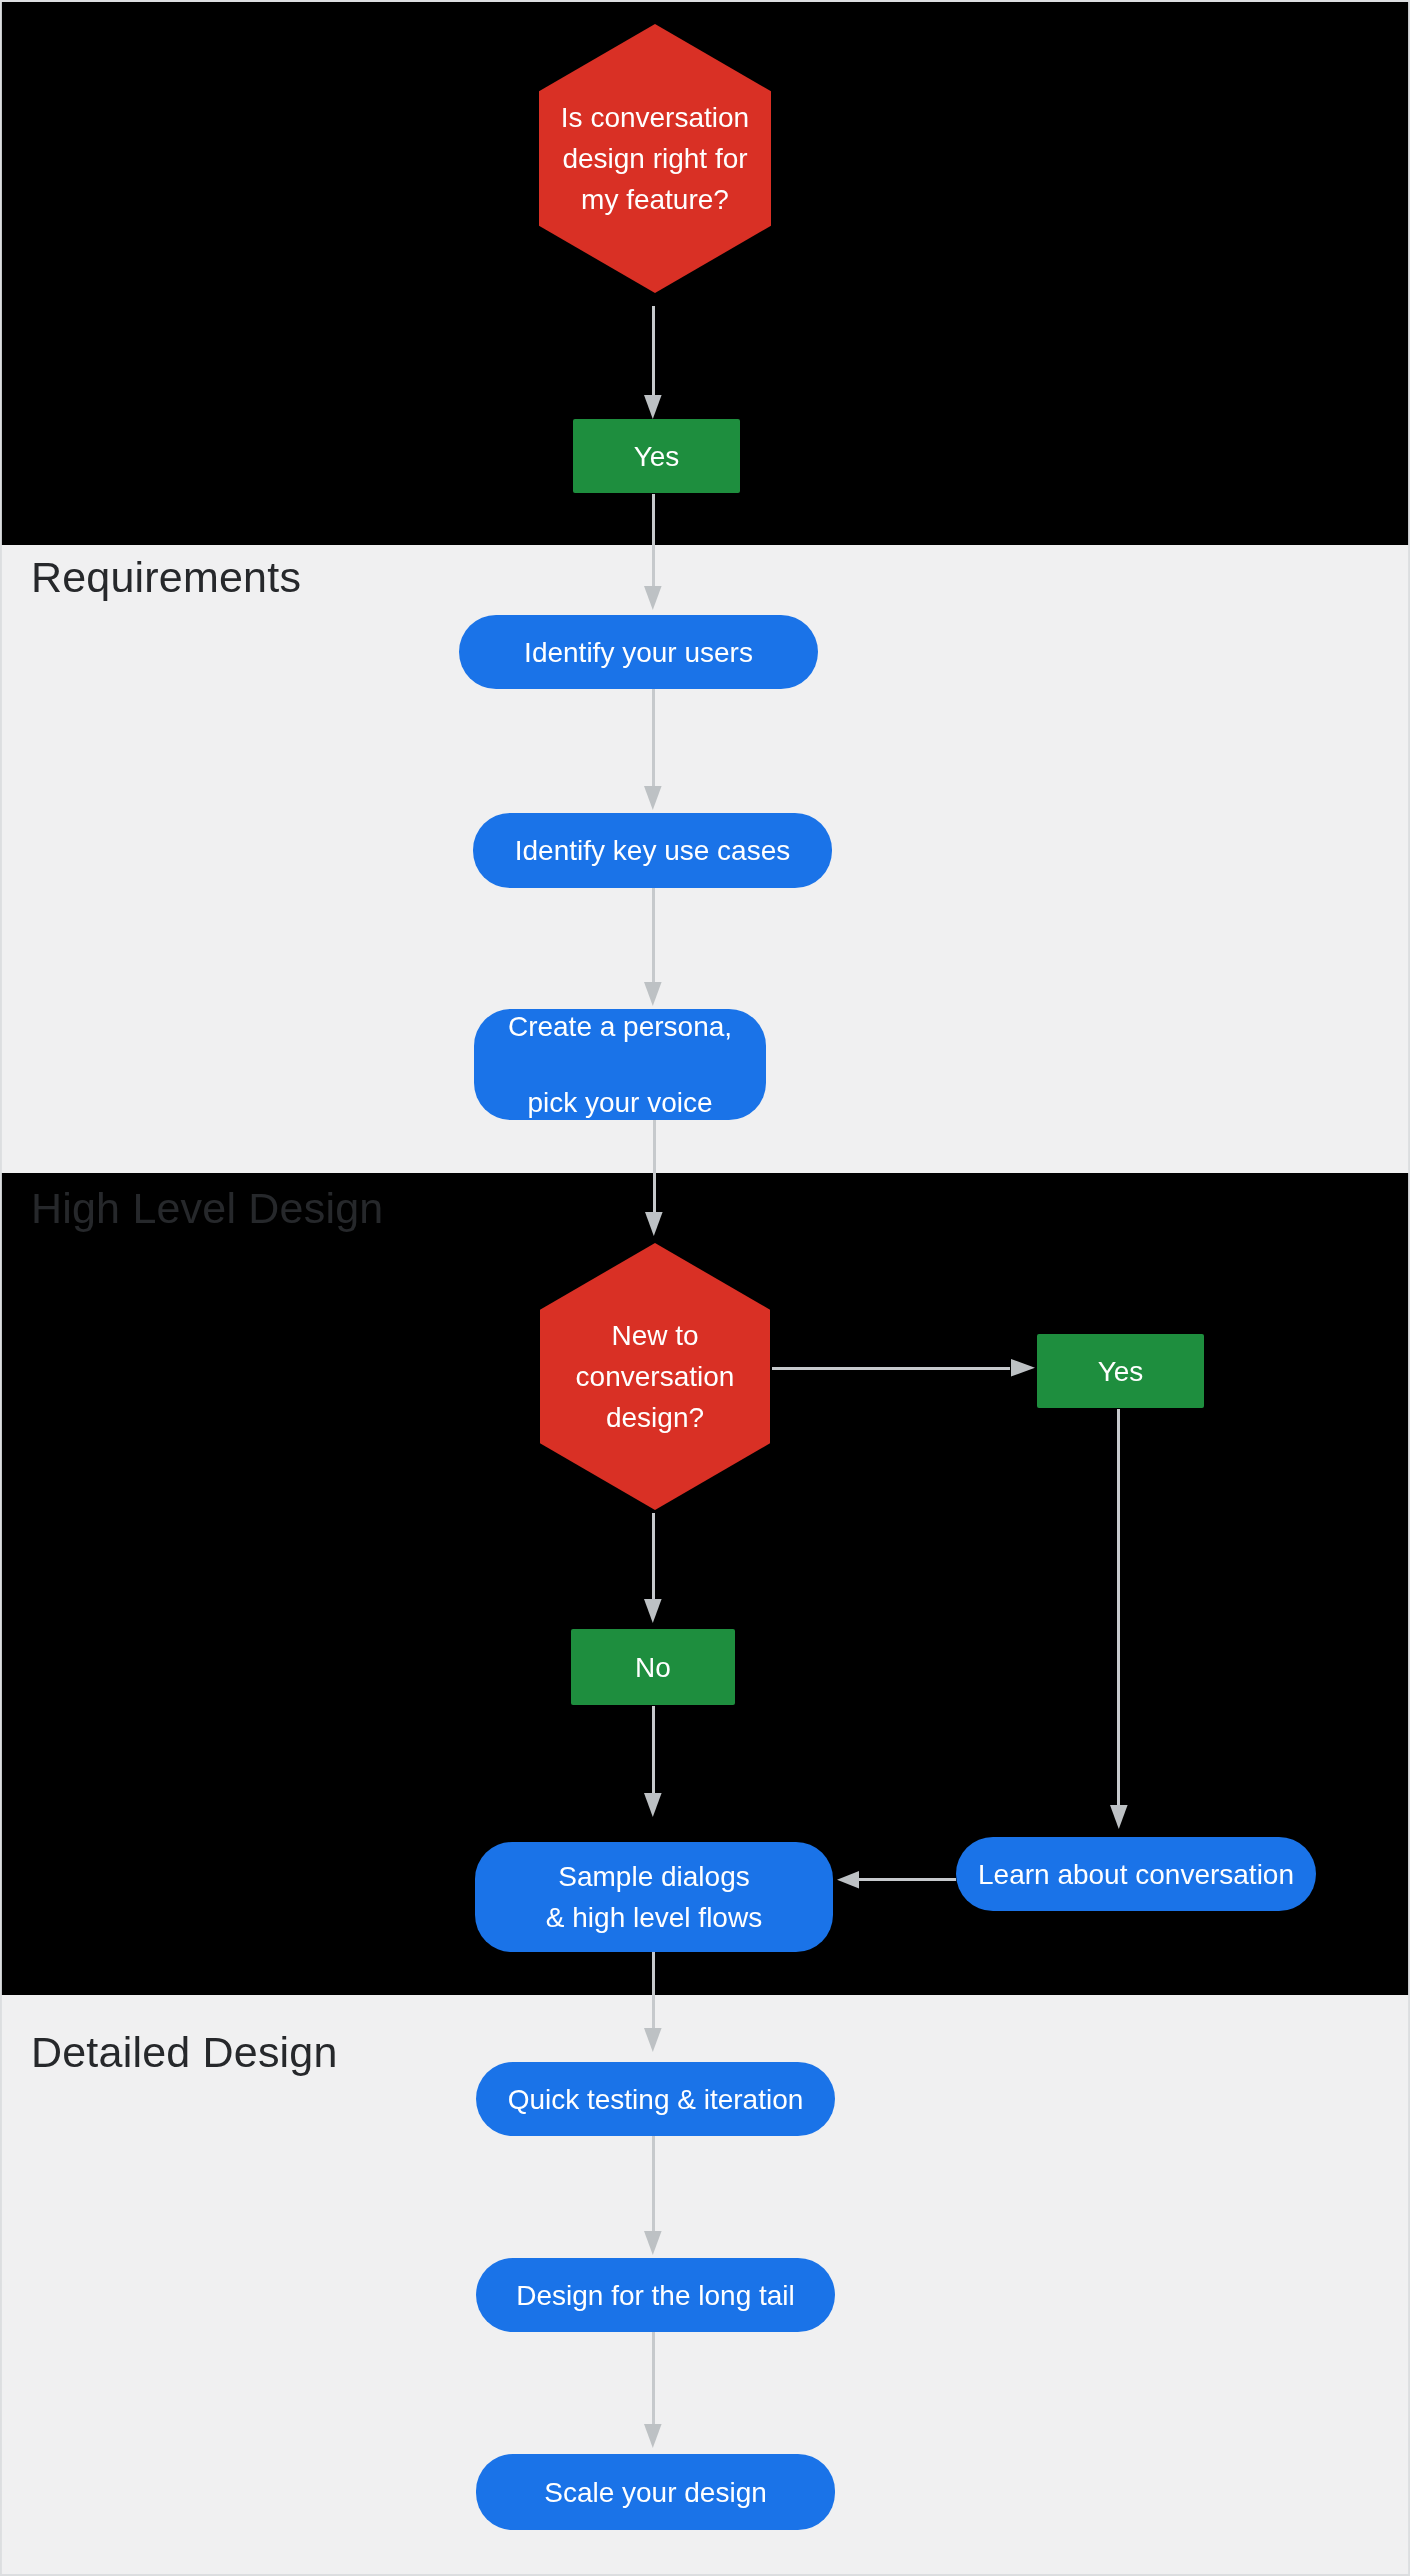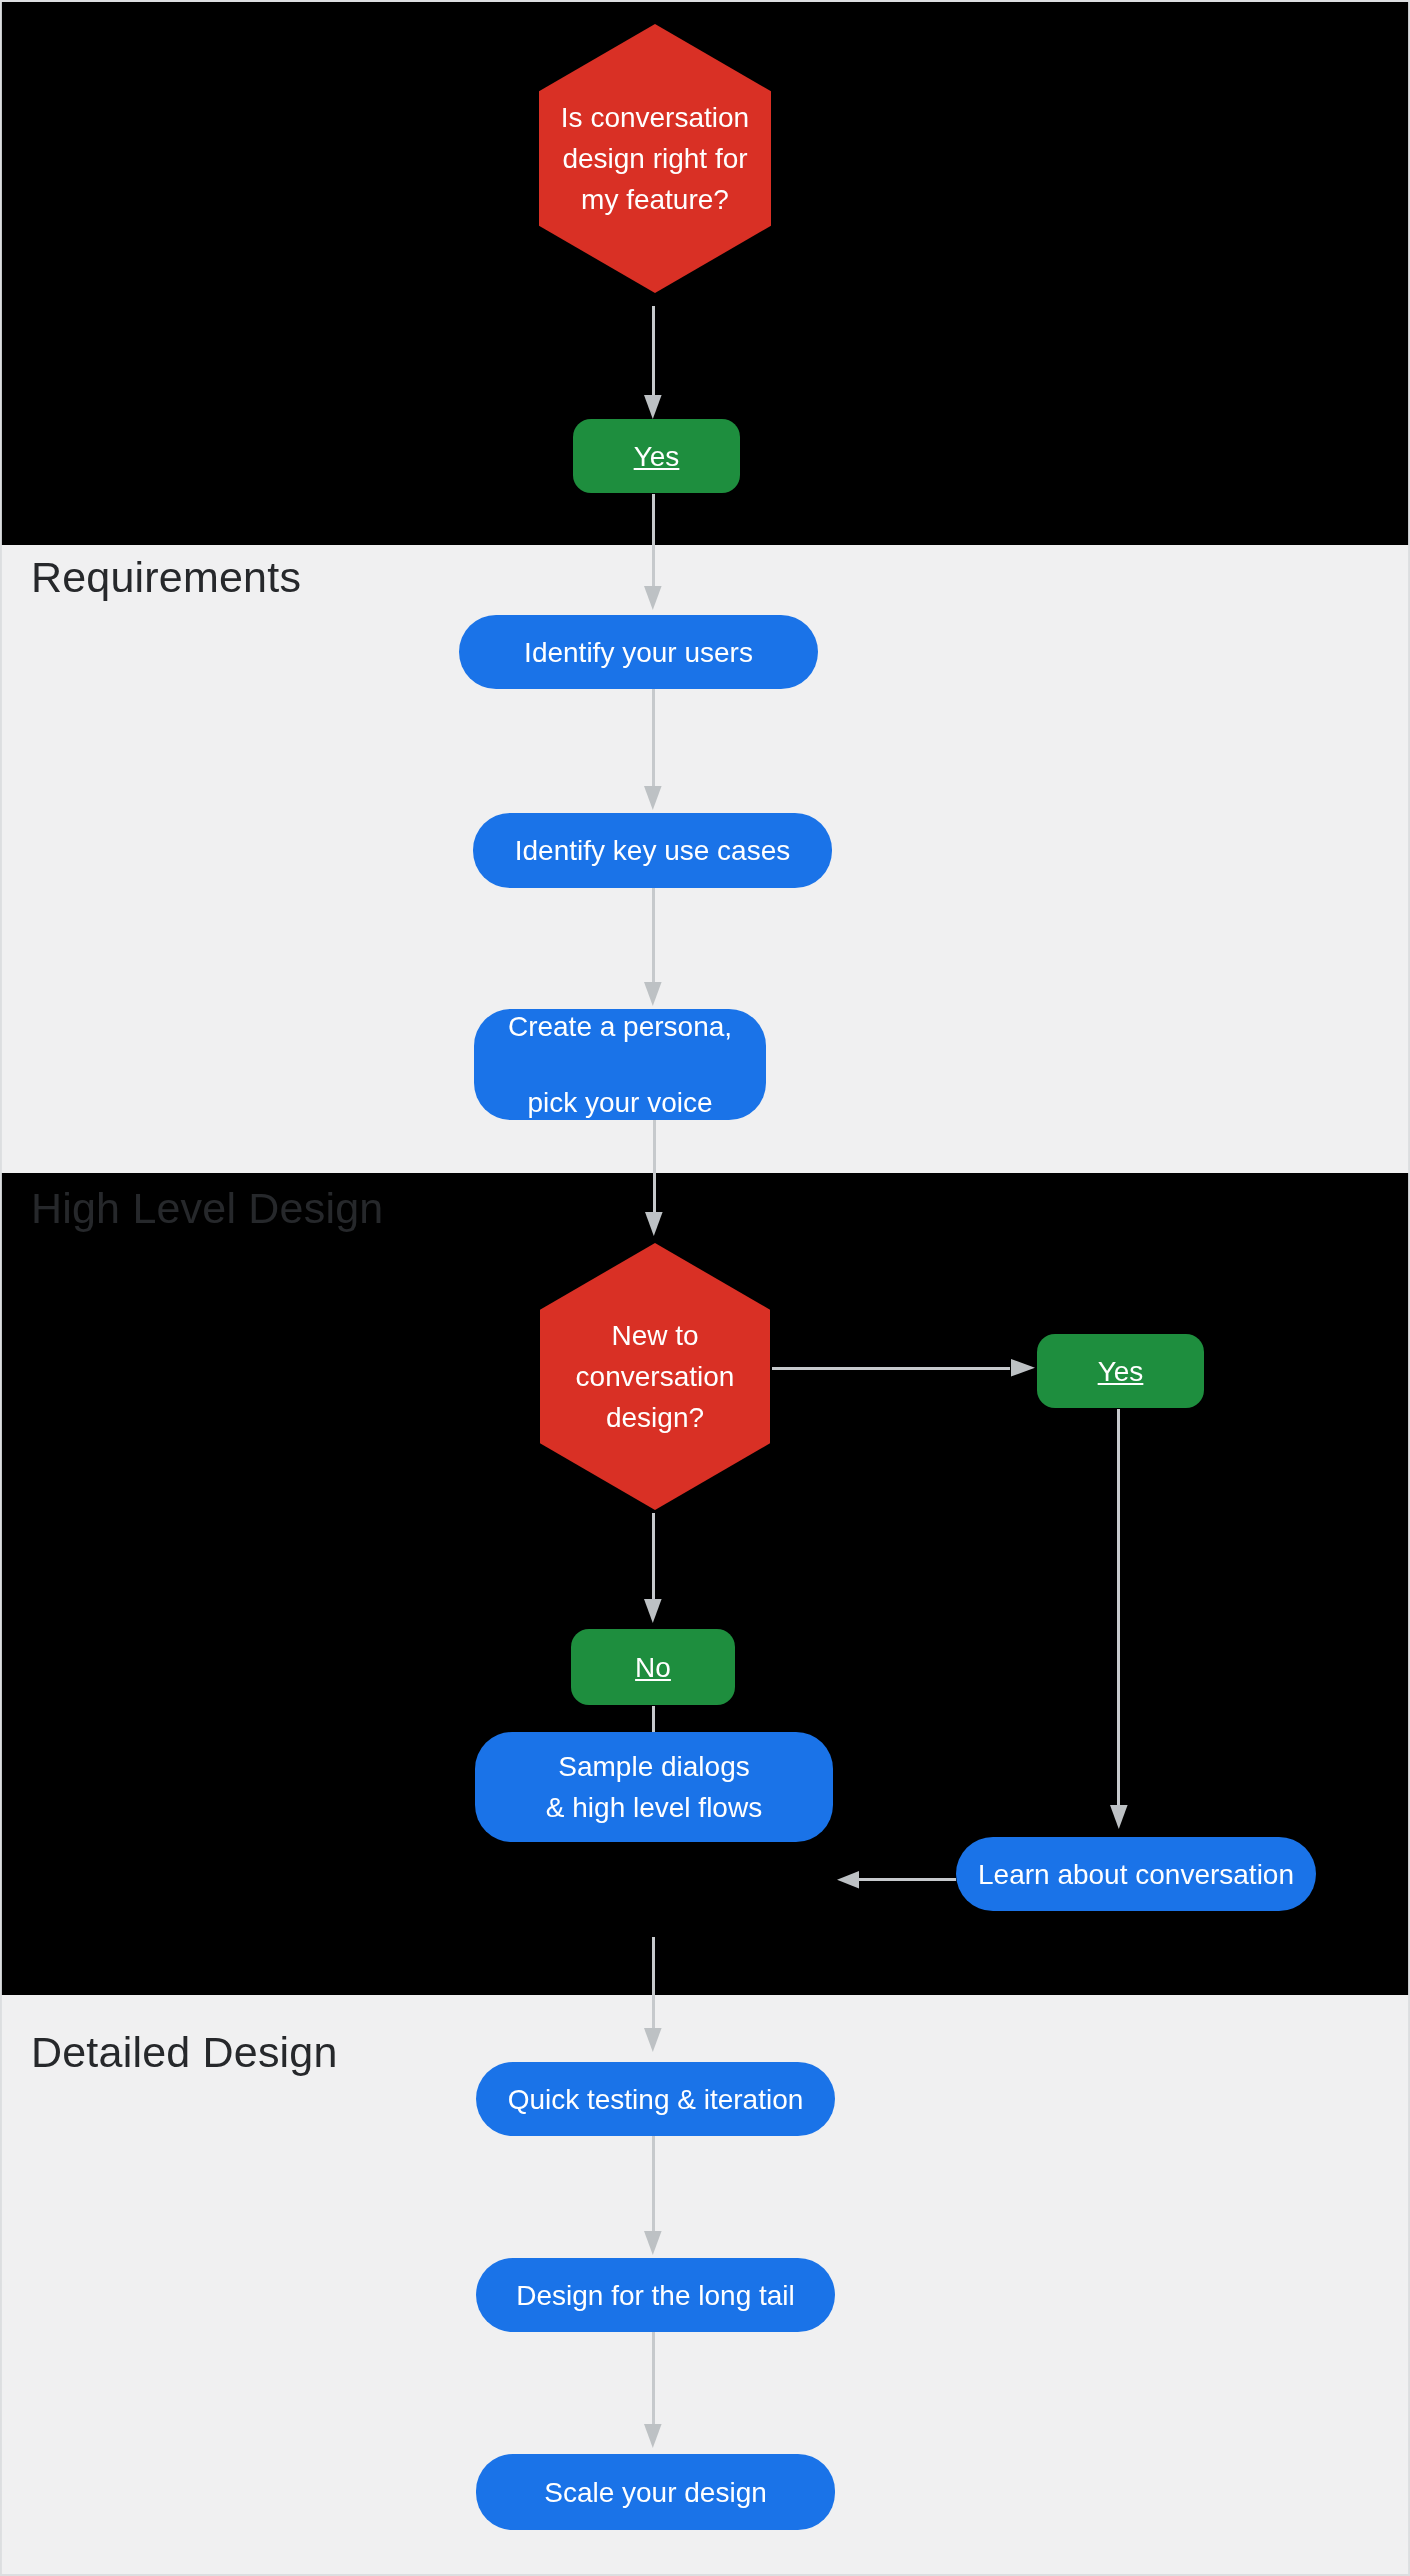--- a/index.html
+++ b/index.html
@@ -24,30 +24,30 @@
   #label-high-level{top:1190px;}
   #label-detailed{top:1993px;margin-top:41px;}
 
   .node{color:var(--node-text);display:flex;flex-direction:column;align-items:center;
     justify-content:center;text-align:center;position:absolute;z-index:10;
     font-size:28px;line-height:41px;}
   .hex{background:var(--red);clip-path:polygon(50% 0,100% 25%,100% 75%,50% 100%,0 75%,0 25%);}
   #hex-right-for-feature{left:539px;top:24px;width:232px;height:269px;}
   #hex-new-to-cd{left:540px;top:1243px;width:230px;height:267px;}
 
-  .btn{background:var(--green);border-radius:18px;text-decoration:underline;}
+  .btn{background:var(--green);border-radius:2px;}
   #yes-1{left:573px;top:419px;width:167px;height:74px;}
   #yes-2{left:1037px;top:1334px;width:167px;height:74px;}
   #no-1{left:571px;top:1629px;width:164px;height:76px;}
 
   .pill{background:var(--blue);border-radius:37px;}
   #pill-identify-users{left:459px;top:615px;width:359px;height:74px;}
   #pill-identify-use-cases{left:473px;top:813px;width:359px;height:75px;}
   #pill-create-persona{left:474px;top:1009px;width:292px;height:111px;gap:35px;}
-  #pill-sample-dialogs{left:475px;top:1732px;width:358px;height:110px;}
+  #pill-sample-dialogs{left:475px;top:1842px;width:358px;height:110px;}
   #pill-learn-conversation{left:956px;top:1837px;width:360px;height:74px;}
   #pill-quick-testing{left:476px;top:2062px;width:359px;height:74px;}
   #pill-long-tail{left:476px;top:2258px;width:359px;height:74px;text-align:center;}
   #pill-scale-design{left:476px;top:2454px;width:359px;height:76px;}
 
   .aline{position:absolute;background:var(--arrow);z-index:4;}
   .vline{width:2.8px;}
   .hline{height:2.8px;}
   .ahead{position:absolute;background:var(--arrowhead);z-index:4;}
   .ahead.down{clip-path:polygon(0 0,100% 0,50% 100%);width:17.6px;height:24px;}

